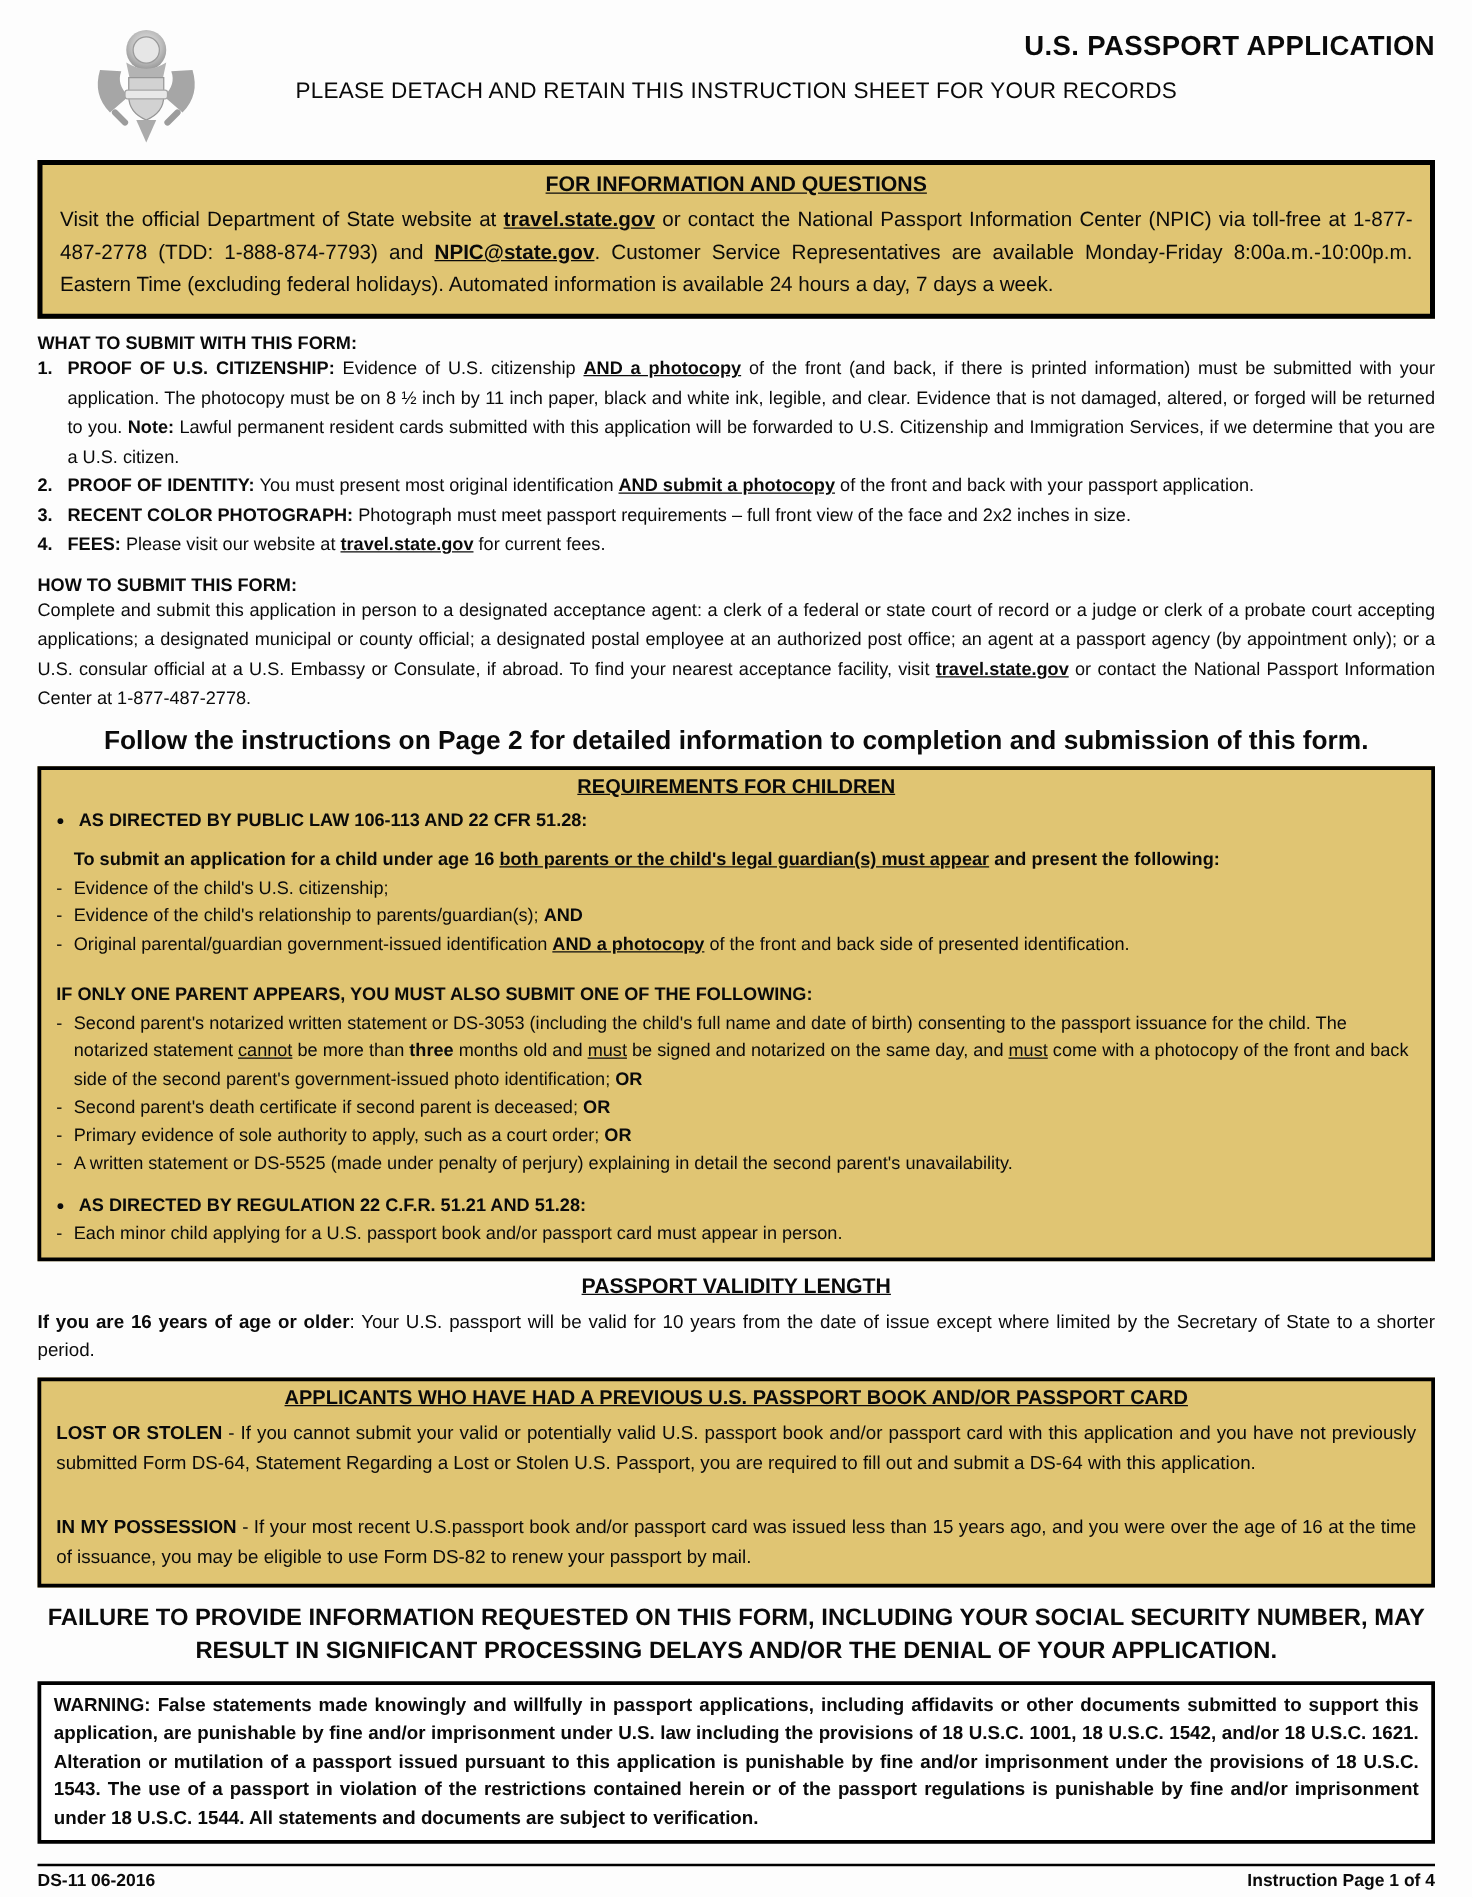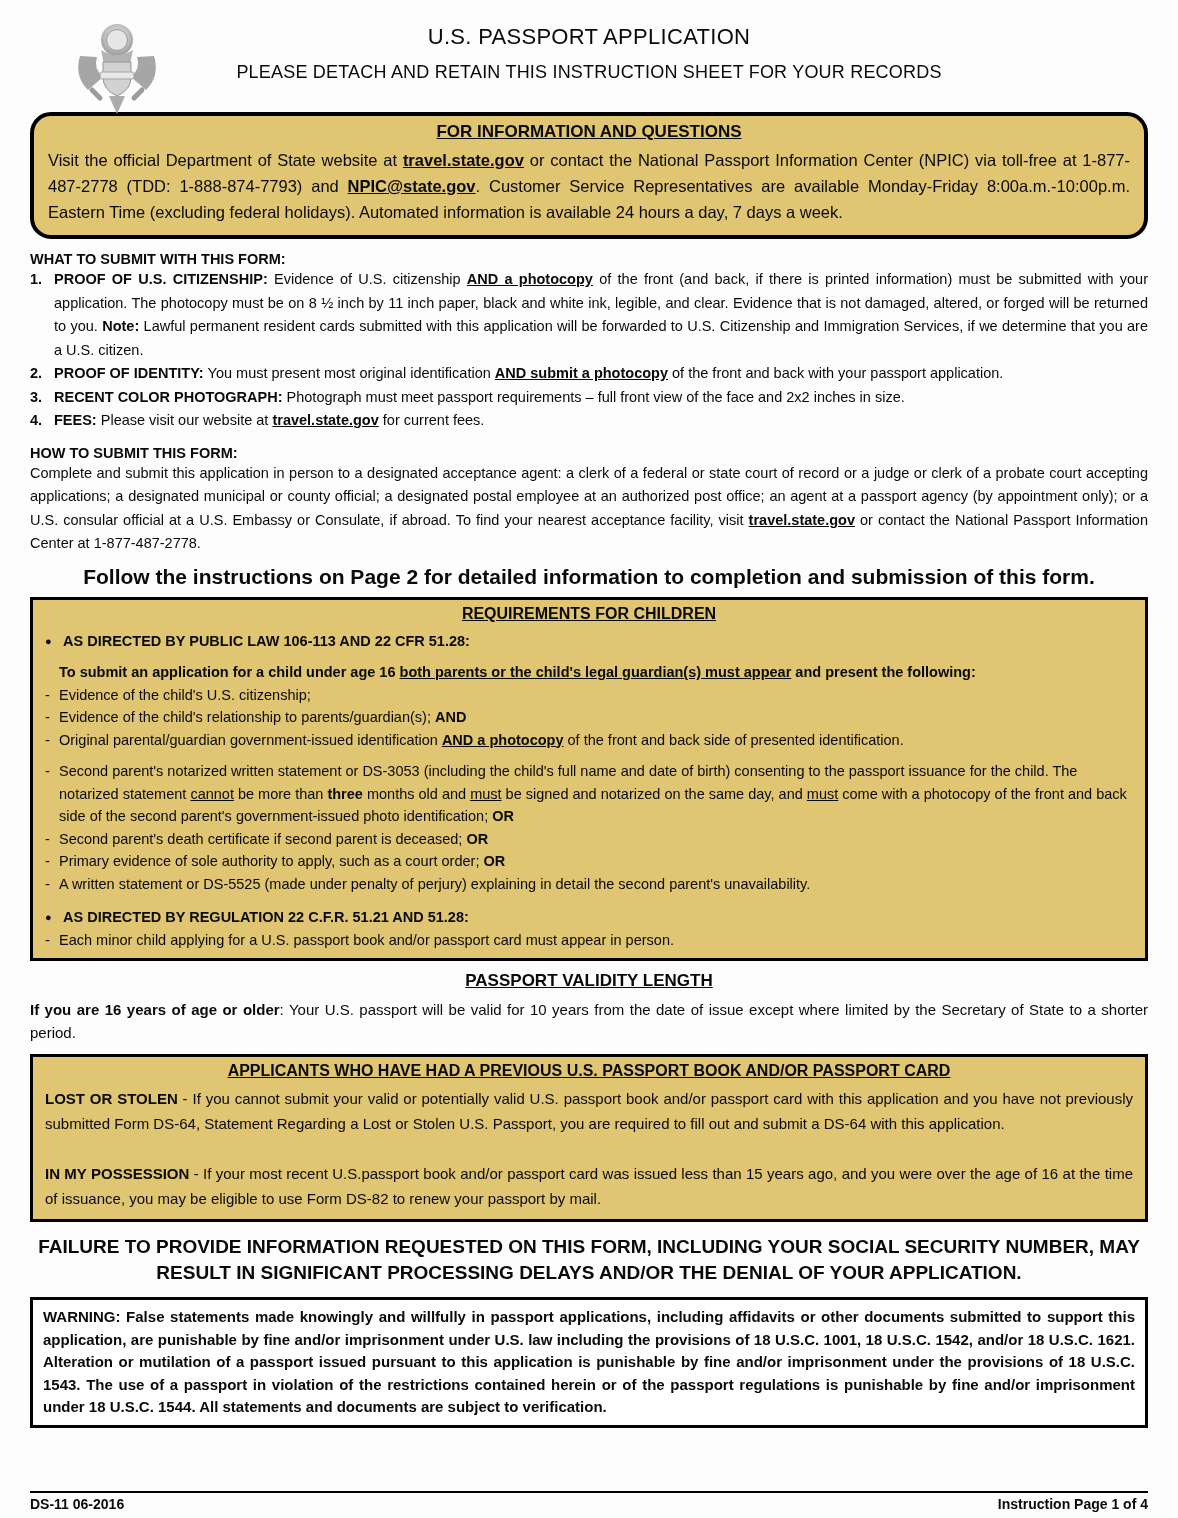--- a/index.html
+++ b/index.html
@@ -13,26 +13,26 @@
     width:1178px; height:1518px;
     padding:20px 30px 6px;
     position:relative;
     display:flex; flex-direction:column;
     overflow:hidden;
     background:#fdfdfd;
   }
   
   .header { position:relative; min-height:86px; text-align:center; }
   .seal { position:absolute; left:42px; top:0; }
-  .h-title { font-size:22px; font-weight:normal; letter-spacing:.3px; padding-top:4px; }
+  .h-title { font-size:22px; font-weight:bold; letter-spacing:.3px; padding-top:4px;text-align:right; }
   .h-sub { font-size:18px; margin-top:12px; letter-spacing:.2px; }
   
   .goldbox { background:var(--gold,#e0c573); border:4px solid #000; }
   .box-heading { text-align:center; font-weight:bold; text-decoration:underline; font-size:17px; }
-  .infobox { margin-top:6px; padding:6px 14px 10px;border-radius:21px; }
+  .infobox { margin-top:22px; padding:6px 14px 10px; }
   .infobox-body { font-size:16.5px; line-height:26px; text-align:justify; margin-top:5px; }
   
   .sec-h { font-weight:bold; font-size:14.5px; margin-top:12px; margin-bottom:1px; }
   .num-item { display:flex; font-size:14.5px; line-height:23.5px; }
   .num { width:24px; flex:none; font-weight:bold; }
   .num-text { flex:1; text-align:justify; }
   .hts-body { font-size:14.5px; line-height:23.5px; text-align:justify; }
   .follow { text-align:center; font-weight:bold; font-size:21px; margin-top:9px; }
   
   .childbox { margin-top:8px; border:3px solid #000; padding:5px 12px 7px; font-size:14.5px; }
@@ -134,20 +134,21 @@
     <div class="dash-item">
       <span class="dash">-</span>
       <span class="dash-text"><span>Evidence of the child's relationship to parents/guardian(s); </span><span style="font-weight: bold; text-align: right;">AND</span></span>
     </div>
     <div class="dash-item">
       <span class="dash">-</span>
       <span class="dash-text"><span>Original parental/guardian government-issued identification </span><span style="font-weight: bold; text-decoration: underline;">AND a photocopy</span><span> of the front and back side of presented identification.</span></span>
     </div>
 
     <div class="cgap"></div>
+    <div class="intro" style="margin-left:0;">IF ONLY ONE PARENT APPEARS, YOU MUST ALSO SUBMIT ONE OF THE FOLLOWING:</div>
     <div class="dash-item">
       <span class="dash">-</span>
       <span class="dash-text"><span>Second parent's notarized written statement or DS-3053 (including the child's full name and date of birth) consenting to the passport issuance for the child. The notarized statement </span><span style="text-decoration: underline;">cannot</span><span> be more than </span><span style="font-weight: bold;">three</span><span> months old and </span><span style="text-decoration: underline;">must</span><span> be signed and notarized on the same day, and </span><span style="text-decoration: underline;">must</span><span> come with a photocopy of the front and back side of the second parent's government-issued photo identification; </span><span style="font-weight: bold;">OR</span></span>
     </div>
     <div class="dash-item">
       <span class="dash">-</span>
       <span class="dash-text"><span>Second parent's death certificate if second parent is deceased; </span><span style="font-weight: bold;">OR</span></span>
     </div>
     <div class="dash-item">
       <span class="dash">-</span>

